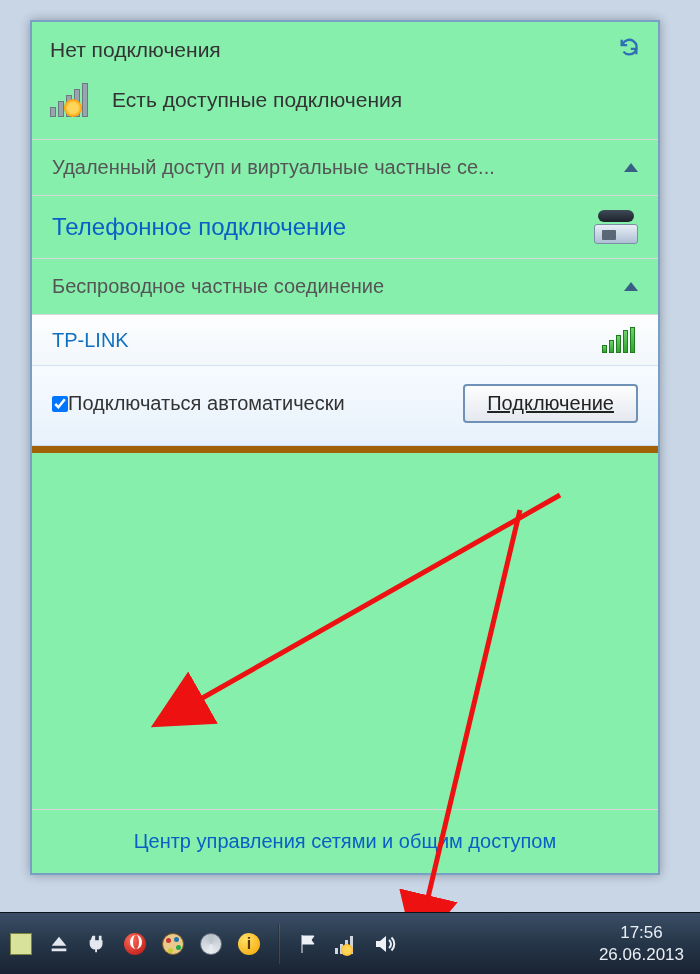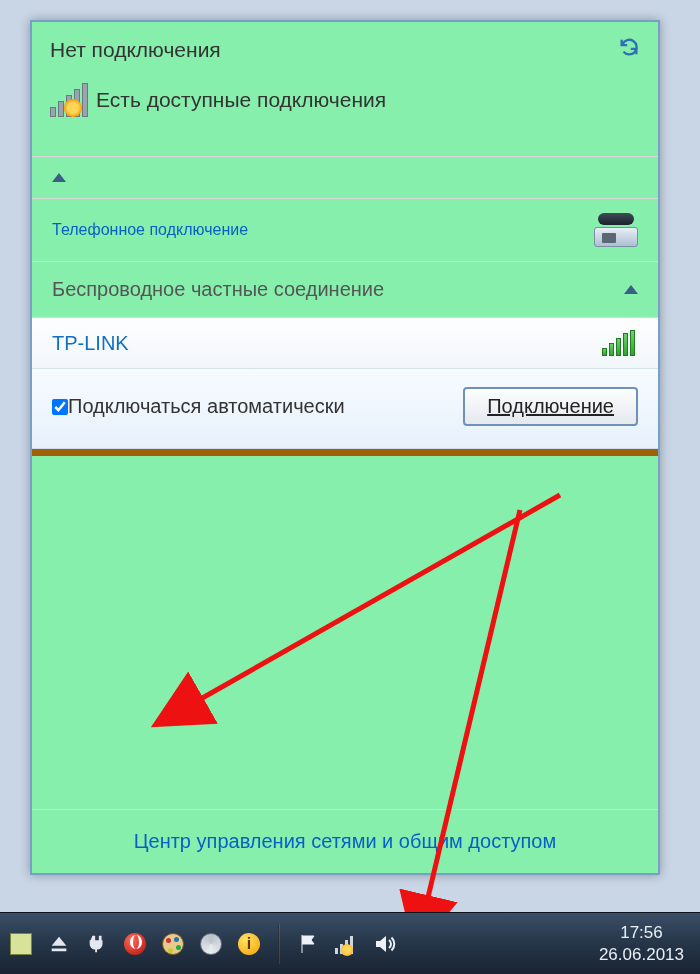--- a/index.html
+++ b/index.html
@@ -28,43 +28,43 @@
     padding: 14px 18px;
     color: #333;
     font-size: 21px;
     display:flex;
     align-items:center;
     justify-content:space-between;
   }
   .status-row {
     display:flex;
     align-items:center;
-    padding: 6px 18px 39px 18px;
-    gap: 0;
+    padding: 6px 18px 22px 18px;
+    gap: 16px;
     border-bottom: 1.5px solid #d8d8d8;
   }
   .status-row span { font-size: 21px; color:#333; }
   .category {
     padding: 16px 20px;
     color: #555;
     font-size: 20px;
     border-bottom:1.5px solid #d8d8d8;
     display:flex;
     justify-content:space-between;
     align-items:center;
     cursor:pointer;
   }
   .phone-row {
     padding: 14px 20px;
     display:flex;
     justify-content:space-between;
     align-items:center;
     border-bottom:1.5px solid #d8d8d8;
   }
-  .phone-row a { color:#0a5fc7; text-decoration:none; font-size:16px; }
+  .phone-row a { color:#0a5fc7; text-decoration:none; font-size:24px; }
   .wifi-block {
     border-bottom:7px solid #a16207;
     background:#fff;
   }
   .wifi-name {
     padding: 12px 20px;
     color:#1270c0;
     font-size:20px;
     display:flex;
     justify-content:space-between;
@@ -181,20 +181,21 @@
         <span class="bar b2"></span>
         <span class="bar b3"></span>
         <span class="bar b4"></span>
         <span class="bar b5"></span>
       <span class="sun"></span>
     </span>
     <span>Есть доступные подключения</span>
   </div>
 
   <div class="category">
+    <span>Удаленный доступ и виртуальные частные се...</span>
     <span class="caret-up"></span>
   </div>
 
   <div class="phone-row">
     <a href="#">Телефонное подключение</a>
     <span class="fax-icon">
       <span class="hand"></span>
         <span class="base"></span>
         <span class="pad"></span>
     </span>

